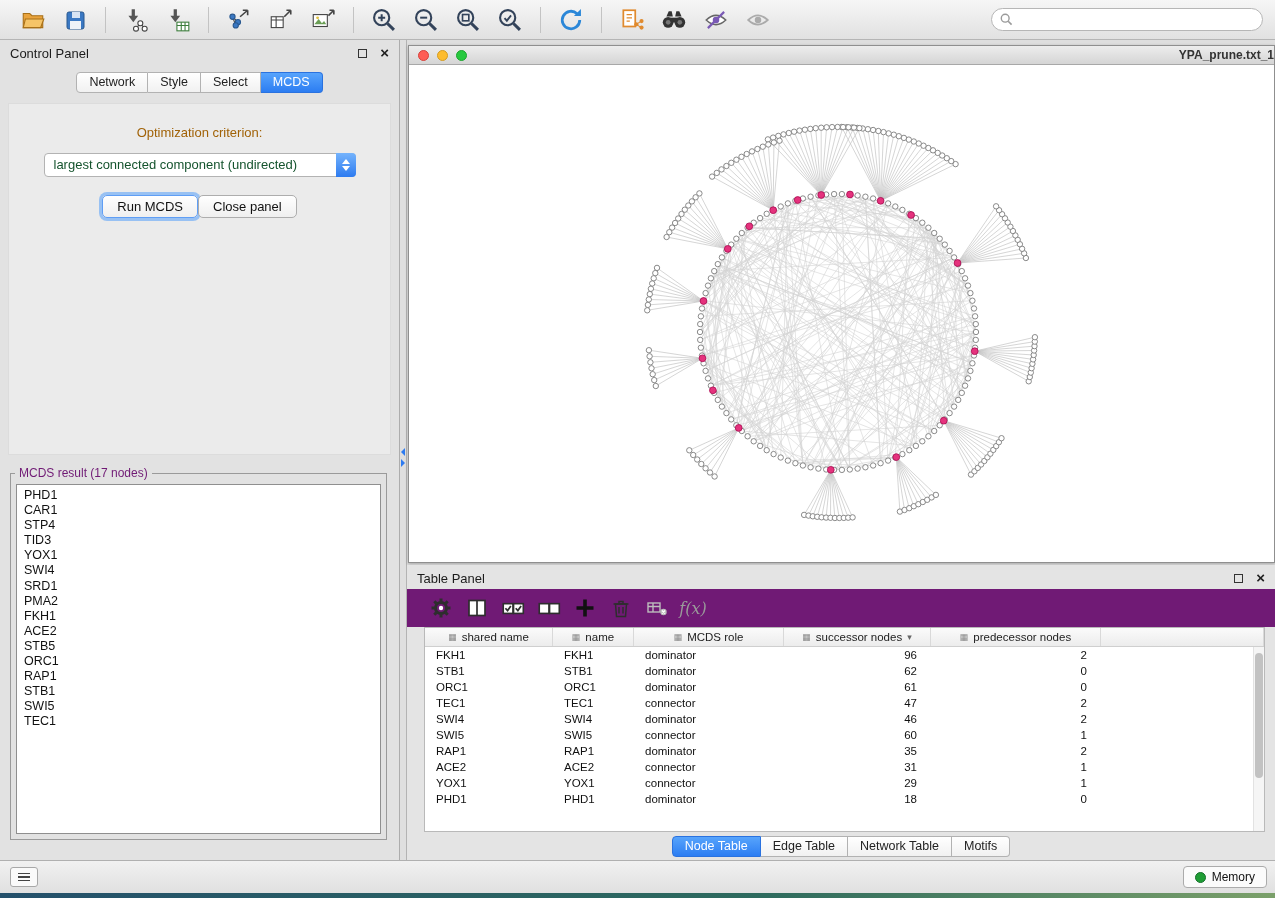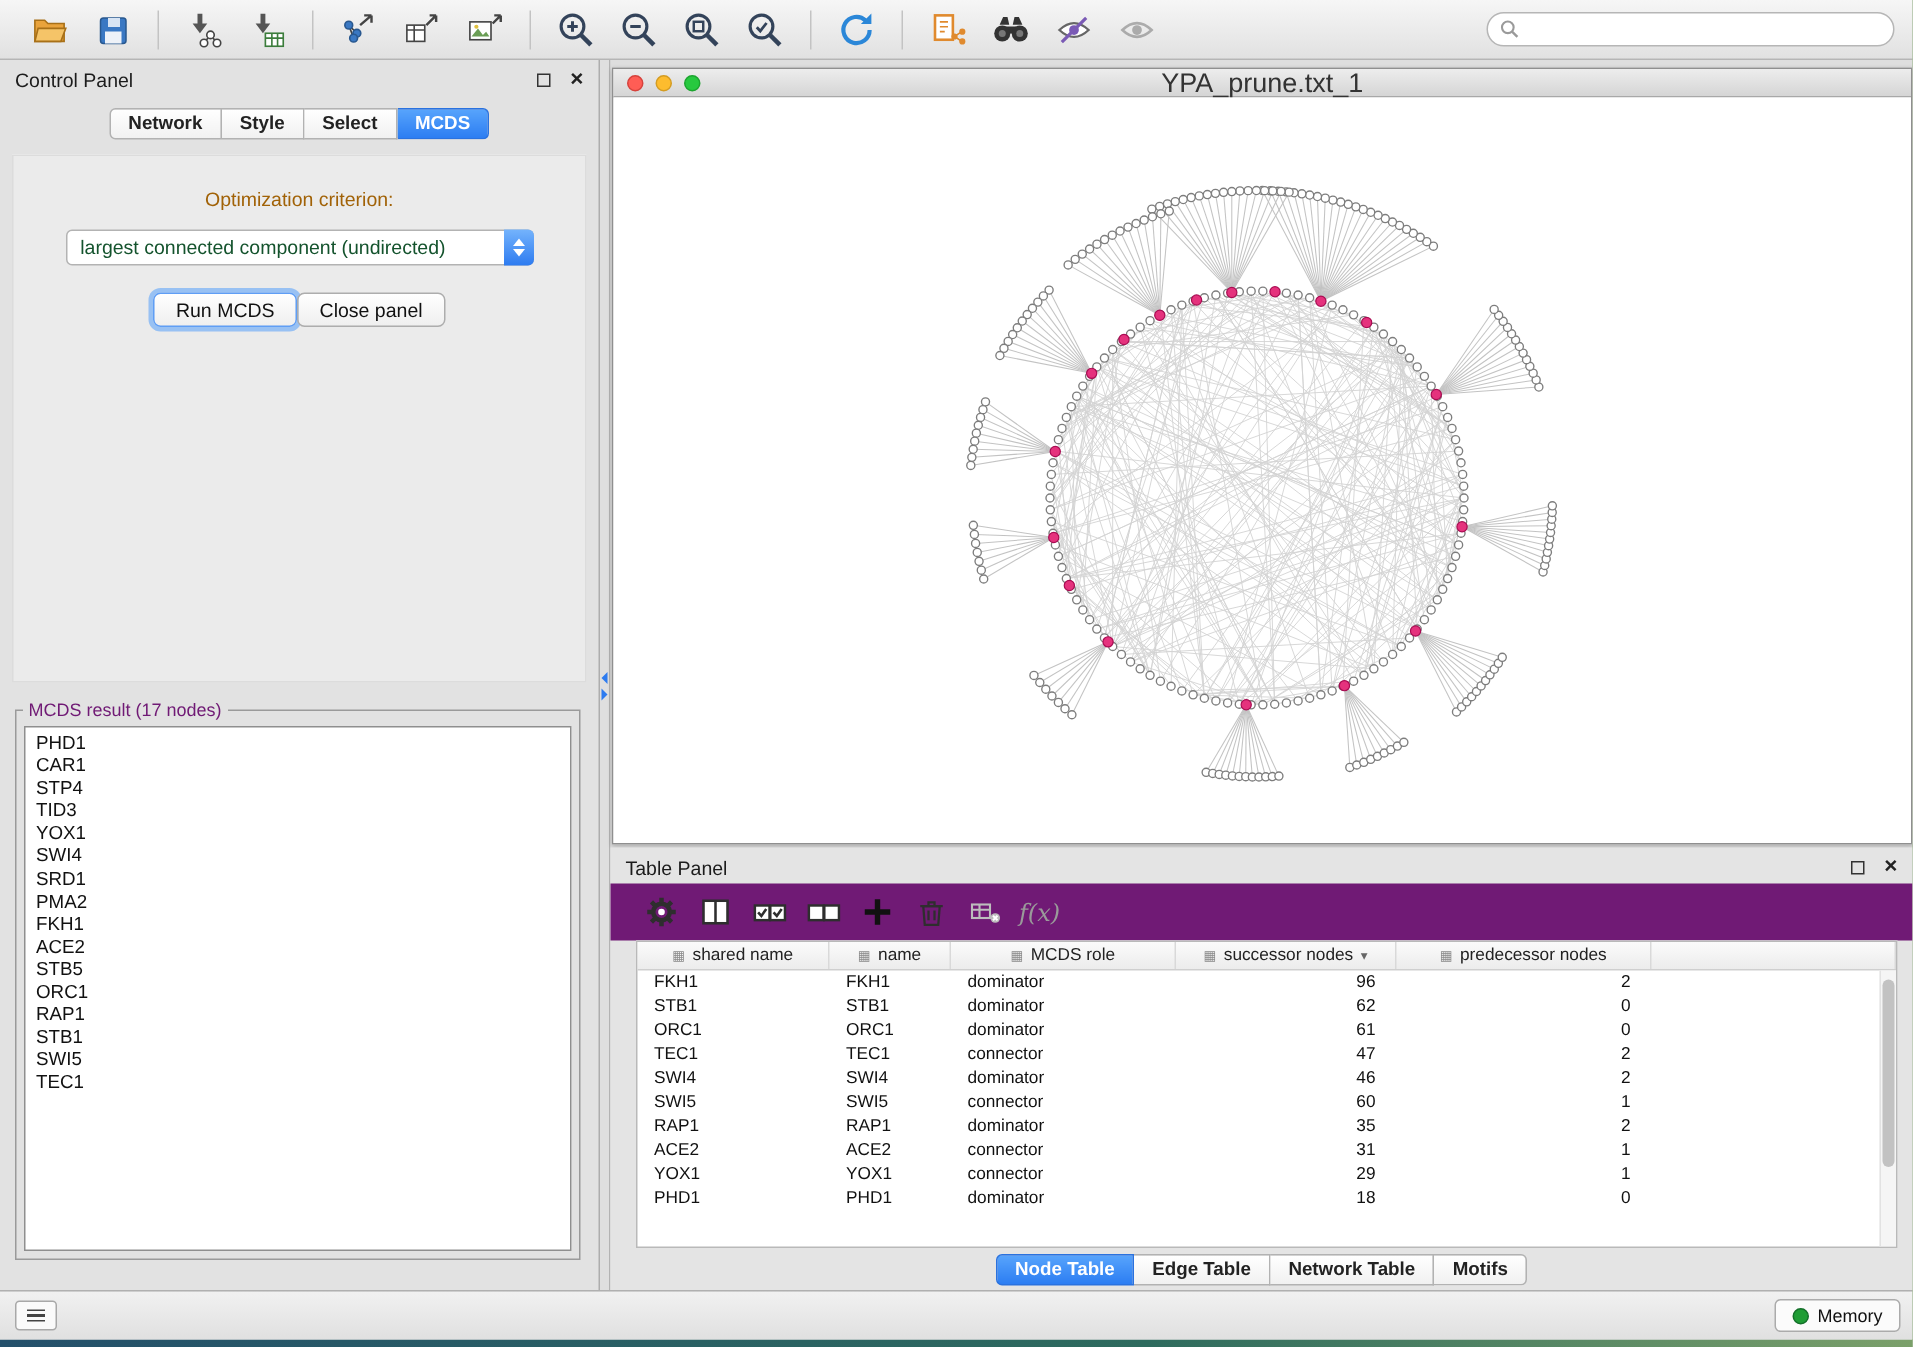--- a/index.html
+++ b/index.html
@@ -22,21 +22,21 @@
     font-family:"Liberation Sans", sans-serif; }
 
   
   .control-panel { position:absolute; top:40px; left:0; width:400px; bottom:33px;
     background:#e2e2e2; border-right:1px solid #adadad; }
   .panel-header { height:26px; display:flex; align-items:center; padding:0 10px;
     font-size:13px; color:#1c1c1c; }
   .ph-icons { margin-left:auto; display:flex; align-items:center; gap:13px; }
   .float-ic { width:9px; height:9px; border:1.5px solid #333; display:inline-block; }
   .close-ic { font-size:15px; font-weight:bold; color:#222; line-height:10px; }
-  .seg { display:flex;font-weight:bold; }
+  .seg { display:flex; }
   .seg-btn { height:21px; line-height:19px; padding:0 12px; font-size:12.5px; color:#222;
     background:linear-gradient(#ffffff,#f1f1f1); border:1px solid #b2b2b2; border-left:none;
     cursor:default; }
   .seg-btn:first-child { border-left:1px solid #b2b2b2; border-radius:4px 0 0 4px; }
   .seg-btn:last-child { border-radius:0 4px 4px 0; }
   .seg-btn.active { background:linear-gradient(#57a4fc,#2c7df2); color:#fff; border-color:#2a72df; }
   .cp-tabs { display:flex; justify-content:center; margin-top:6px; }
   .cp-inner { margin:10px 8px 0 8px; height:352px; background:#ebebeb;
     box-shadow:inset 0 0 0 1px #dcdcdc; }
   .opt-label { text-align:center; padding-top:22px; font-size:13px; color:#a16207; }
@@ -69,22 +69,22 @@
   .tri-l { width:0; height:0; border-top:4px solid transparent; border-bottom:4px solid transparent;
     border-right:4px solid #2d7bf0; }
   .tri-r { width:0; height:0; border-top:4px solid transparent; border-bottom:4px solid transparent;
     border-left:4px solid #2d7bf0; }
 
   
   .right { position:absolute; left:407px; right:0; top:40px; bottom:33px; background:#dedede; }
   .network-window { position:absolute; left:1px; right:0; top:5px; height:518px;
     background:#fff; border:1px solid #8f8f8f; box-shadow:0 1px 3px rgba(0,0,0,.25); }
   .nw-titlebar { height:19px; background:linear-gradient(#ededed,#d5d5d5);
-    border-bottom:1px solid #a8a8a8; position:relative; text-align:center;
-    font-size:18px; font-weight:400; color:#333; line-height:19px; }
+    border-bottom:1px solid #a8a8a8; position:relative; text-align:right;
+    font-size:12px; font-weight:700; color:#333; line-height:19px; }
   .lights { position:absolute; left:9px; top:4px; display:flex; gap:8px; }
   .light { width:11px; height:11px; border-radius:50%; }
   .nw-canvas { position:absolute; left:0; right:0; top:19px; bottom:0; background:#fff; overflow:hidden; }
 
   
   .table-panel { position:absolute; left:0; right:0; top:525px; bottom:0; background:#e4e4e4; }
   .tp-toolbar { position:absolute; top:24px; left:0; right:0; height:38px; background:#701a75;
     display:flex; align-items:center; padding-left:16px; }
   .tt-btn { width:30px; height:30px; display:flex; align-items:center; justify-content:center; margin:0 3px; }
   .fx { font-family:"DejaVu Serif", serif; font-style:italic; font-size:16px; color:#9a9a9a; }

